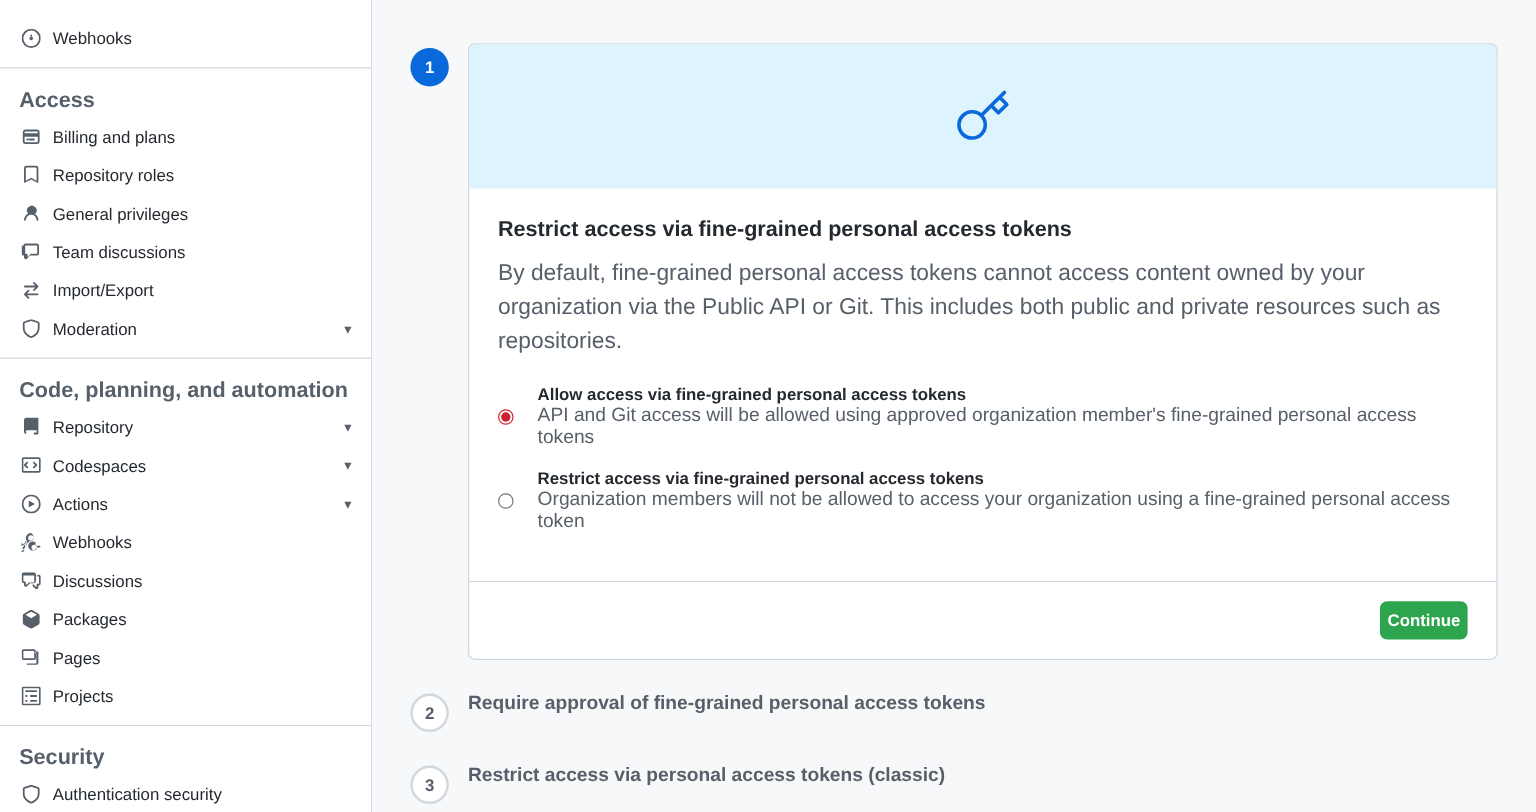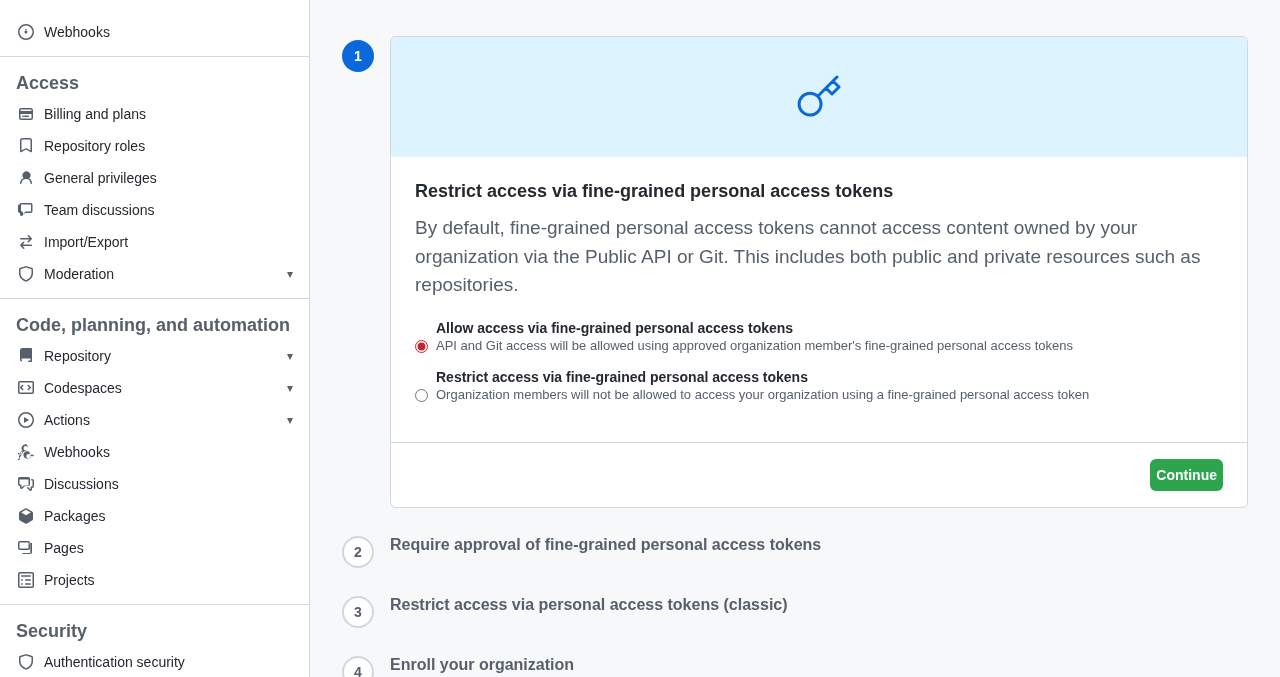--- a/index.html
+++ b/index.html
@@ -137,37 +137,37 @@
       margin-bottom: 12px;
     }
     .step-card-desc {
       font-size: 19px;
       color: #57606a;
       margin-bottom: 20px;
       line-height: 1.5;
     }
     .radio-option {
       display: flex;
-      align-items: flex-end;
-      gap: 8px;
+      align-items: center;
+      gap: 20px;
       margin-bottom: 16px;
     }
     .radio-option input[type="radio"] {
       margin-top: 2px;
       accent-color: #cf222e;
       flex-shrink: 0;
     }
     .radio-label-title {
       font-size: 14px;
       font-weight: 600;
       color: #24292f;
       margin-bottom: 2px;
     }
     .radio-label-desc {
-      font-size: 13px;
+      font-size: 16px;
       color: #57606a;
     }
     .step-card-footer {
       padding: 16px 24px;
       display: flex;
       justify-content: flex-end;
       border-top: 1px solid #d0d7de;
     }
     .btn-continue {
       background: #2da44e;

